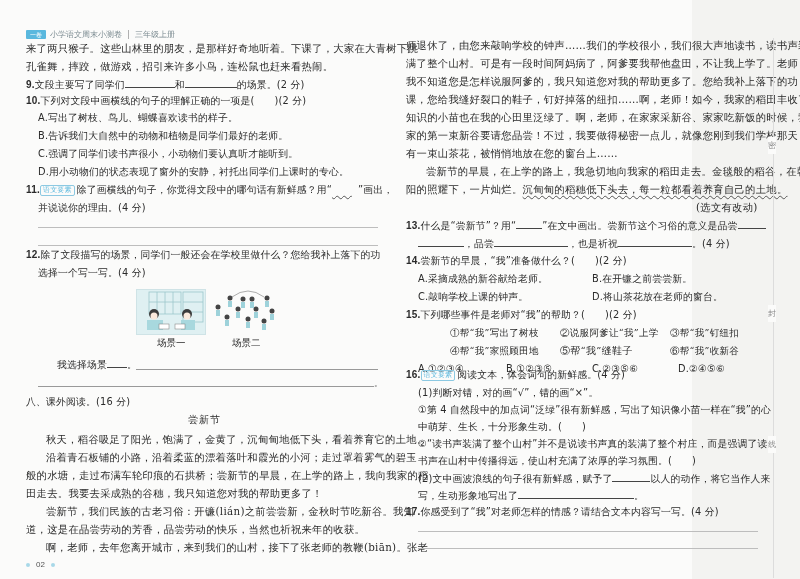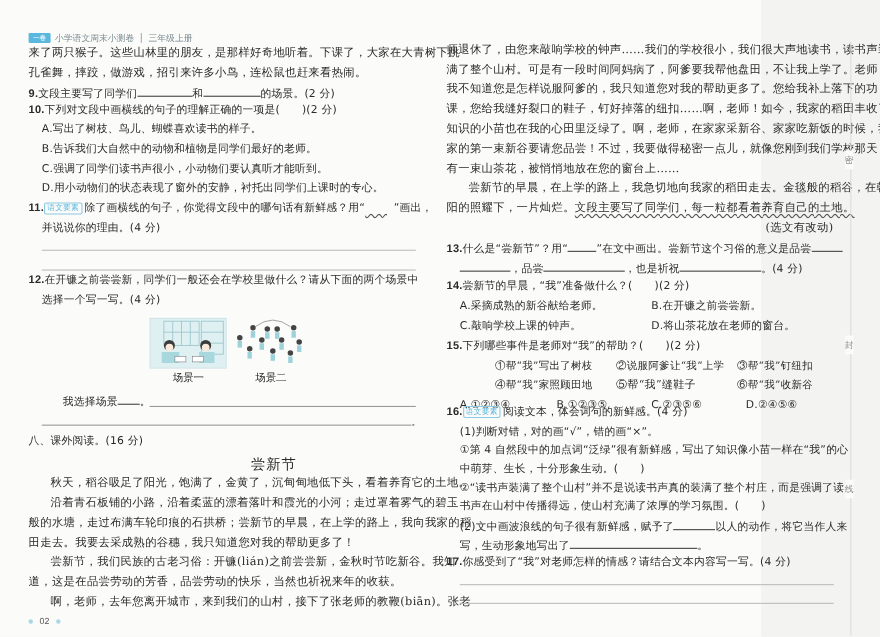--- a/index.html
+++ b/index.html
@@ -11,21 +11,21 @@
   .hdr{position:absolute;left:26px;top:29px;font-family:"DejaVu Sans",sans-serif;font-size:8px;color:#7a8a90;display:flex;align-items:center;gap:4px;}
   .hdr .badge{background:#5ab8de;color:#fff;padding:0 4px;height:9px;line-height:9px;font-size:6px;border-radius:1px;}
   .hdr .sep{width:1px;height:9px;background:#b0b0b0;margin:0 2px;}
   .line{position:absolute;font-size:10.3px;line-height:14px;white-space:nowrap;letter-spacing:0.3px;}
   .q{font-family:"DejaVu Sans",sans-serif;font-size:9.8px;letter-spacing:0.2px;}
   .qn{font-family:"Liberation Sans",sans-serif;font-weight:bold;font-size:10px;}
   .blank{display:inline-block;border-bottom:1px solid #444;height:10px;vertical-align:baseline;}
   .tag{display:inline-block;border:1px solid #8cc9e2;color:#5ab8de;font-size:7px;line-height:9px;padding:0 2px;border-radius:2px;margin-right:2px;vertical-align:1px;}
   .rule{position:absolute;height:1px;background:#bdbdbd;}
   .wavy{text-decoration:underline wavy #555;text-decoration-thickness:1px;text-underline-offset:2px;}
-  .title{position:absolute;font-size:13px;letter-spacing:1px;margin-left:40px;}
+  .title{position:absolute;font-size:10px;letter-spacing:1px;}
   .img{position:absolute;background:#e8f4f5;border:1px solid #cfe3e6;}
   .img svg{display:block;}
   .caption{position:absolute;font-size:9.5px;font-family:"DejaVu Sans",sans-serif;}
   .pagenum{position:absolute;left:26px;top:560px;font-family:"Liberation Sans",sans-serif;font-size:8px;color:#555;display:flex;align-items:center;gap:6px;}
   .pagenum .dot{width:4px;height:4px;background:#a8d8e8;border-radius:50%;}
   .seal{position:absolute;left:773px;top:38px;width:1px;height:540px;background:#dcdcdc;}
   .seal-char{position:absolute;left:768px;font-size:8px;color:#888;background:#fbfbfa;padding:3px 0;font-family:"DejaVu Sans",sans-serif;}
 </style>
 </head>
 <body>
@@ -56,21 +56,21 @@
     <div class="line q" style="top:165px;left:12px">D.用小动物们的状态表现了窗外的安静，衬托出同学们上课时的专心。</div>
 
     <div class="line q" style="top:183px;left:0">
       <span class="qn">11.</span><span class="tag">语文要素</span><span>除了画横线的句子，你觉得文段中的哪句话有新鲜感？用“</span><span class="wavy" style="display:inline-block;width:26px">&nbsp;&nbsp;&nbsp;&nbsp;&nbsp;&nbsp;</span><span>”画出，</span>
     </div>
     <div class="line q" style="top:201px;left:12px">并说说你的理由。(4 分)</div>
     <div class="rule" style="top:227px;left:12px;width:340px"></div>
     <div class="rule" style="top:245px;left:12px;width:340px"></div>
 
     <div class="line q" style="top:248px;left:0">
-      <span class="qn">12.</span><span>在开镰之前尝尝新，同学们一般还会在学校里做什么？请从下面的两个场景中</span>
+      <span class="qn">12.</span><span>除了文段描写的场景，同学们一般还会在学校里做什么？您给我补上落下的功</span>
     </div>
     <div class="line q" style="top:266px;left:12px">选择一个写一写。(4 分)</div>
 
     <div class="img" style="top:289px;left:110px;width:68px;height:44px">
       <svg width="68" height="44" viewBox="0 0 68 44">
         <rect x="0" y="0" width="68" height="44" fill="#dff0f2"></rect>
         <g stroke="#9cc7cc" stroke-width="0.8" fill="none">
           <rect x="12" y="2" width="32" height="22"></rect>
             <line x1="20" y1="2" x2="20" y2="24"></line>
             <line x1="28" y1="2" x2="28" y2="24"></line>
@@ -152,21 +152,21 @@
   <div class="col right">
     <div class="line" style="top:38px;left:0">师退休了，由您来敲响学校的钟声……我们的学校很小，我们很大声地读书，读书声装</div>
     <div class="line" style="top:56px;left:0">满了整个山村。可是有一段时间阿妈病了，阿爹要我帮他盘田，不让我上学了。老师，</div>
     <div class="line" style="top:74px;left:0">我不知道您是怎样说服阿爹的，我只知道您对我的帮助更多了。您给我补上落下的功</div>
     <div class="line" style="top:92px;left:0">课，您给我缝好裂口的鞋子，钉好掉落的纽扣……啊，老师！如今，我家的稻田丰收了，</div>
     <div class="line" style="top:110px;left:0">知识的小苗也在我的心田里泛绿了。啊，老师，在家家采新谷、家家吃新饭的时候，我</div>
     <div class="line" style="top:128px;left:0">家的第一束新谷要请您品尝！不过，我要做得秘密一点儿，就像您刚到我们学校那天，</div>
     <div class="line" style="top:146px;left:0">有一束山茶花，被悄悄地放在您的窗台上……</div>
     <div class="line" style="top:164px;left:20px">尝新节的早晨，在上学的路上，我急切地向我家的稻田走去。金毯般的稻谷，在朝</div>
     <div class="line" style="top:182px;left:0">
-      <span>阳的照耀下，一片灿烂。</span><span class="wavy">文段主要写了同学们，每一粒都看着养育自己的土地。</span>
+      <span>阳的照耀下，一片灿烂。</span><span class="wavy">沉甸甸的稻穗低下头去，每一粒都看着养育自己的土地。</span>
     </div>
     <div class="line" style="top:200px;left:290px">(选文有改动)</div>
 
     <div class="line q" style="top:218px;left:0">
       <span class="qn">13.</span><span>什么是“尝新节”？用“</span><span class="blank" style="width:26px"></span><span>”在文中画出。尝新节这个习俗的意义是品尝</span><span class="blank" style="width:28px"></span>
     </div>
     <div class="line q" style="top:236px;left:12px">
       <span class="blank" style="width:46px"></span><span>，品尝</span><span class="blank" style="width:74px"></span><span>，也是祈祝</span><span class="blank" style="width:74px"></span><span>。(4 分)</span>
     </div>
 

